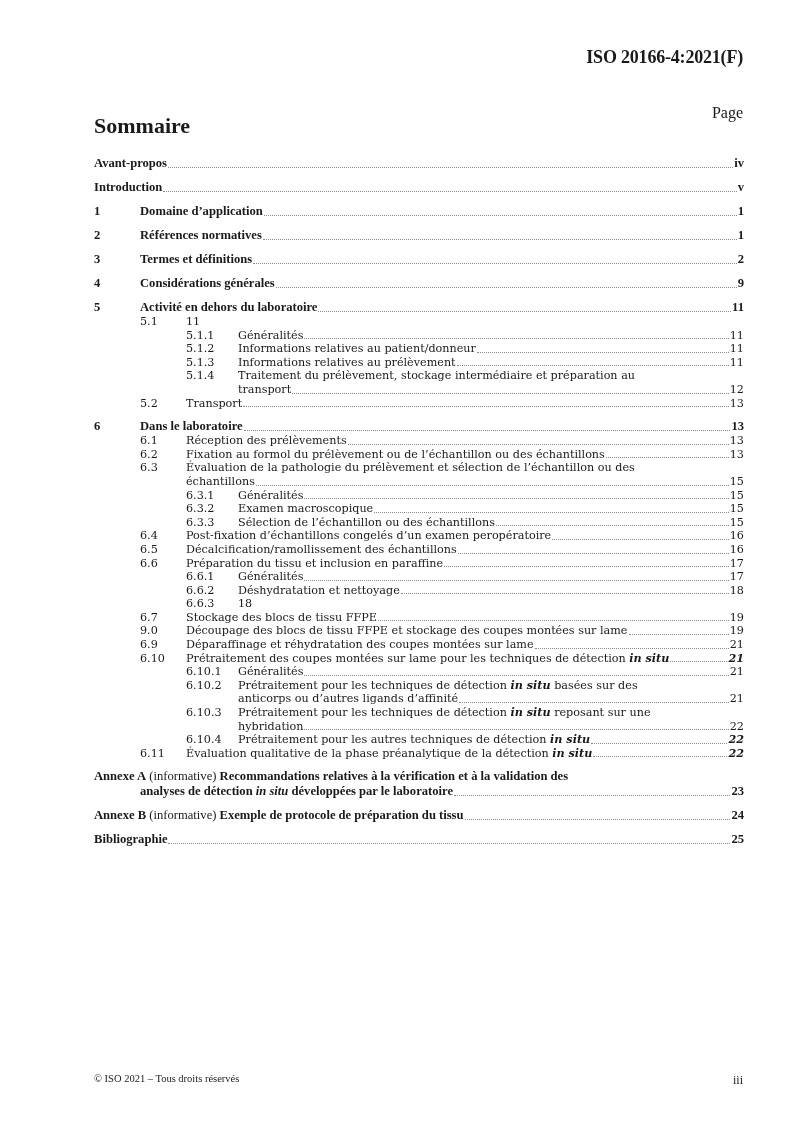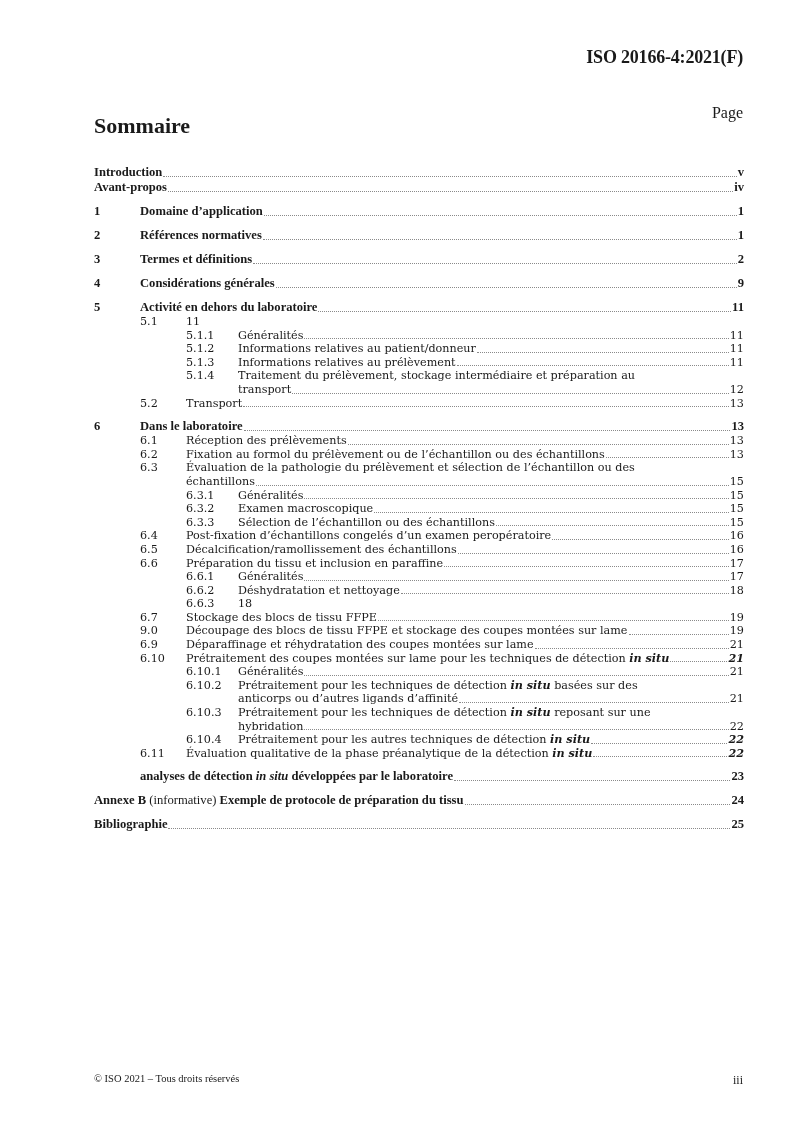--- a/index.html
+++ b/index.html
@@ -56,34 +56,34 @@
 </style>
 </head>
 <body>
 
 <div class="doc-id">ISO 20166-4:2021(F)</div>
 <div class="title">Sommaire</div>
 <div class="page-label">Page</div>
 
 <div class="toc">
 
+  <div class="row lvl0 nonum gap-first">
+    <span class="txt">
+        <span class="label">Avant-propos</span>
+        <span class="dots"></span>
+      </span>
+    <span class="pg">iv</span>
+  </div>
+
   <div class="row lvl0 nonum gap-lg">
     <span class="txt">
         <span class="label">Introduction</span>
         <span class="dots"></span>
       </span>
     <span class="pg">v</span>
-  </div>
-
-  <div class="row lvl0 nonum gap-first">
-    <span class="txt">
-        <span class="label">Avant-propos</span>
-        <span class="dots"></span>
-      </span>
-    <span class="pg">iv</span>
   </div>
 
   <div class="row lvl0 gap-lg">
     <span class="num">1</span>
     <span class="txt">
         <span class="label">Domaine d’application</span>
         <span class="dots"></span>
       </span>
     <span class="pg">1</span>
   </div>
@@ -375,20 +375,21 @@
     <span class="num">6.11</span>
     <span class="txt">
         <span class="label"><span>Évaluation qualitative de la phase préanalytique de la détection </span><span class="italic-bold">in situ</span></span>
         <span class="dots"></span>
       </span>
     <span class="pg italic-bold">22</span>
   </div>
 
   <div class="row annex gap-lg" style="align-items:flex-start;">
     <span class="txt" style="flex-direction:column;align-items:stretch;">
+      <span class="label"><span class="lead" style="font-weight:bold;">Annexe A</span><span class="inf" style="font-weight:normal;"> (informative) </span><span style="font-weight:bold;">Recommandations relatives à la vérification et à la validation des</span></span>
       <span style="display:flex;align-items:flex-end;padding-left:46px;">
           <span class="label" style="font-weight:bold;"><span>analyses de détection </span><span class="italic">in situ</span><span> développées par le laboratoire</span></span>
           <span class="dots"></span>
         </span>
     </span>
     <span class="pg" style="align-self:flex-end;font-weight:bold;">23</span>
   </div>
 
   <div class="row annex gap-lg">
     <span class="txt">

